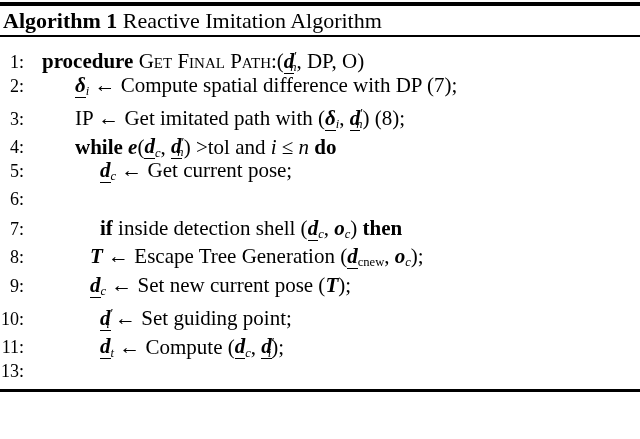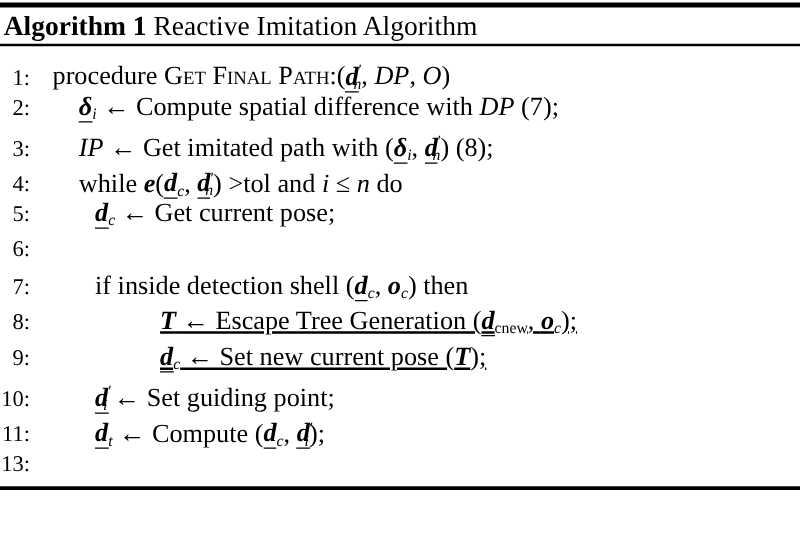--- a/index.html
+++ b/index.html
@@ -35,35 +35,35 @@
     white-space:nowrap;
   }
   .line-num{
     flex:0 0 24px;
     width:24px;
     text-align:right;
     font-size:18px;
   }
   .line-content{display:inline-block;}
   .indent-0 .line-content{margin-left:18px;}
-  .indent-1 .line-content{margin-left:39px;}
-  .indent-2 .line-content{margin-left:52px;}
-  .indent-3 .line-content{margin-left:104px;text-decoration:underline;}
+  .indent-1 .line-content{margin-left:51px;}
+  .indent-2 .line-content{margin-left:76px;}
+  .indent-3 .line-content{margin-left:66px;}
   
-  .seg-kw{font-weight:normal;}
+  .seg-kw{font-weight:bold;}
   .seg-sc{font-variant:small-caps;}
   .seg-txt{}
   .seg-it{font-style:italic;}
   .seg-vec{font-weight:bold;font-style:italic;}
   .seg-uvec{
     font-weight:bold;font-style:italic;
     border-bottom:1.6px solid #000;
     padding-bottom:0px;
   }
-  .seg-cal{font-style:italic;}
+  .seg-cal{}
   .seg-sup{font-size:0.60em;vertical-align:0.6em;}
   .seg-sub{font-size:0.60em;vertical-align:-0.25em;font-style:italic;}
   .seg-subr{font-size:0.60em;vertical-align:-0.25em;font-style:normal;}
   .tight{margin-left:-0.55em;}
   .body-snippet{
     position:absolute;
     left:0;right:0;top:426px;
     display:flex;
     justify-content:space-between;
     font-size:21px;

